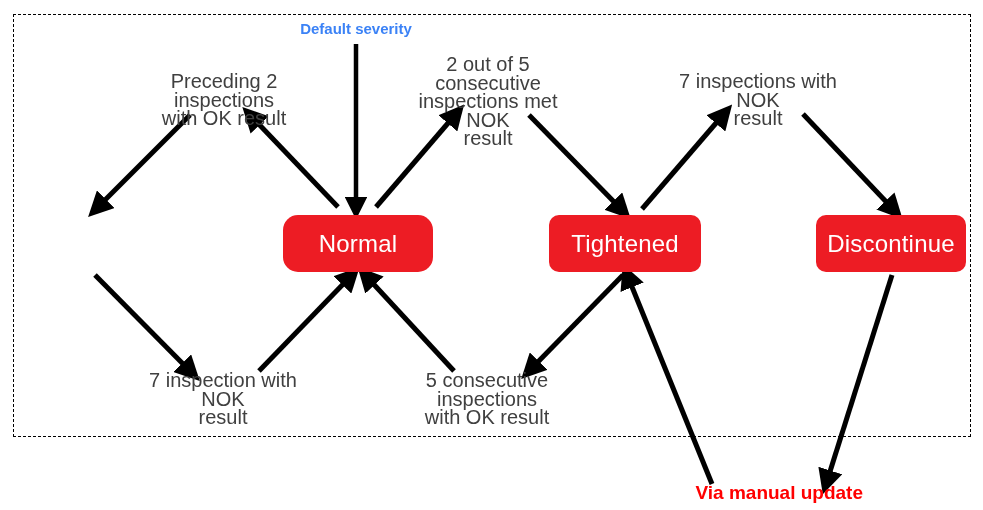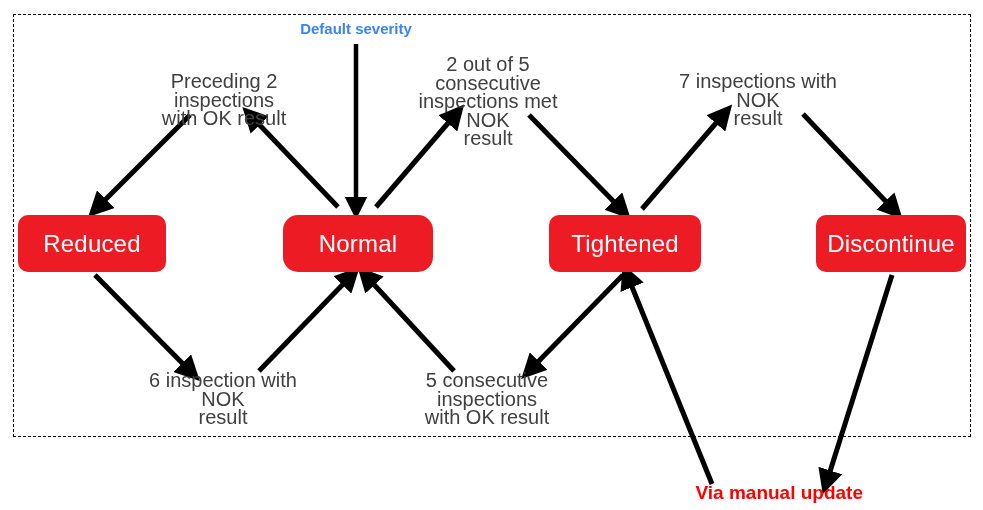--- a/index.html
+++ b/index.html
@@ -111,29 +111,28 @@
   <div class="edge-label" style="left:124px;top:72px;width:200px;">Preceding 2 inspections
 with OK result</div>
 
   <div class="edge-label" style="left:399px;top:55px;width:178px;">2 out of 5 consecutive
 inspections met NOK
 result</div>
 
   <div class="edge-label" style="left:662px;top:72px;width:192px;">7 inspections with NOK
 result</div>
 
-  <div class="edge-label" style="left:128px;top:371px;width:190px;">6 inspection with NOK
+  <div class="edge-label" style="left:128px;top:371px;width:190px;">7 inspection with NOK
 result</div>
 
   <div class="edge-label" style="left:382px;top:371px;width:210px;">5 consecutive inspections
 with OK result</div>
 
   <div class="manual-label" style="left:693px;top:478px;width:170px;">Via manual update</div>
 
-  <div class="node" id="node-reduced">Reduced</div>
 
   <div class="node" id="node-normal">Normal</div>
 
   <div class="node" id="node-tightened">Tightened</div>
 
   <div class="node" id="node-discontinue">Discontinue</div>
 
 </div>
 
 </body></html>

